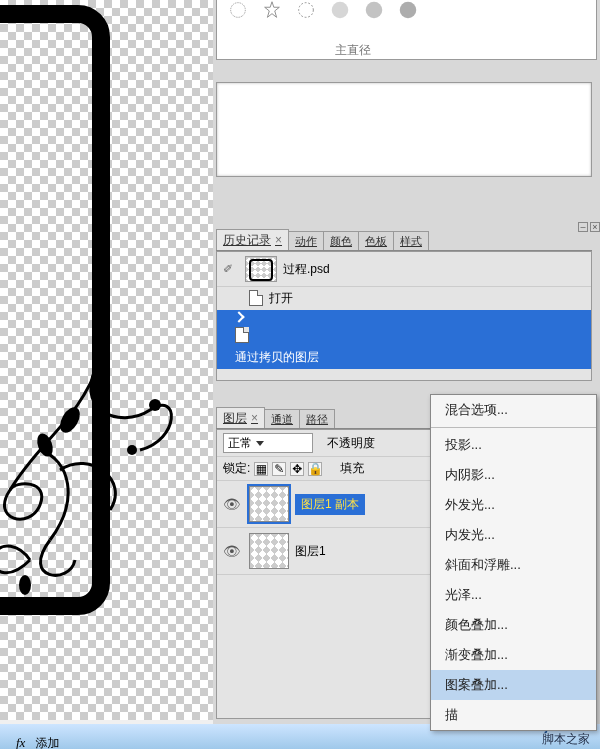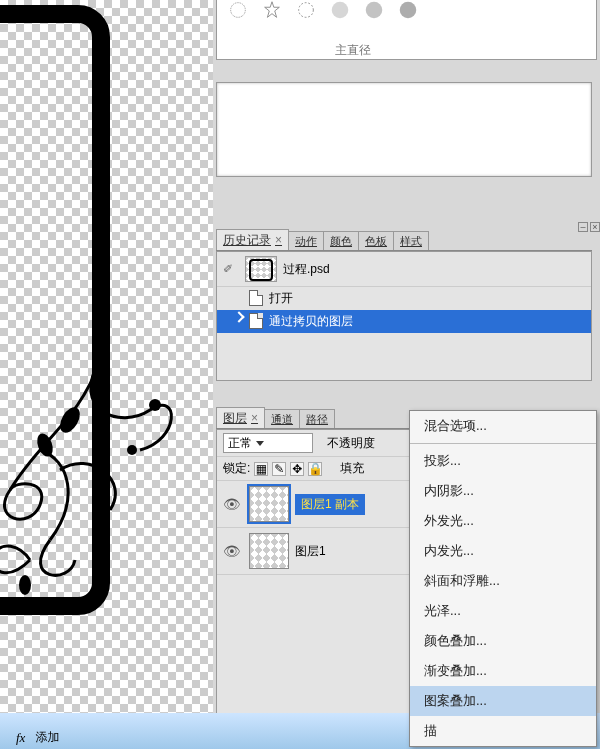--- a/index.html
+++ b/index.html
@@ -20,43 +20,43 @@
 .tabset { display:flex; gap:0; border-bottom:1px solid #888; height:21px; align-items:flex-end; }
 .tab { padding:2px 6px 1px; background:#d6d6d6; border:1px solid #999; border-bottom:none; margin-right:-1px; color:#333; font-size:11px; cursor:pointer;text-decoration:underline; }
 .tab.active { background:#e8e8e8; }
 .tab .x { margin-left:4px; color:#777; }
 .history-panel { position:absolute; left:3px; top:230px; right:8px; height:160px; }
 .history-body { background:#e4e4e4; border:1px solid #999; height:130px; padding:0; }
 .hist-file { display:flex; align-items:center; gap:6px; padding:4px 6px; border-bottom:1px solid #ccc; }
 .hist-thumb { width:32px; height:26px; border:1px solid #999; background-image:linear-gradient(45deg,#ccc 25%,transparent 0),linear-gradient(-45deg,#ccc 25%,transparent 0),linear-gradient(45deg,transparent 75%,#ccc 0),linear-gradient(-45deg,transparent 75%,#ccc 0); background-size:6px 6px; background-color:#fff; }
 .hist-thumb::after{content:'';display:block;width:20px;height:18px;margin:2px auto;border:2px solid #000;border-radius:4px;}
 .hist-row { display:flex; gap:6px; padding:3px 18px; }
-.hist-row.selected { background:#2a6fd6; color:#fff; }
+.hist-row.selected { background:#2a6fd6; color:#fff;flex-direction:column; }
 .hist-row .bullet { width:8px; height:8px; border-right:2px solid #333; border-bottom:2px solid #333; transform:rotate(-45deg); display:inline-block; }
 .hist-row.selected .bullet { border-color:#fff; }
 .doc-icon { width:14px; height:16px; background:#fff; border:1px solid #666; position:relative; }
 .doc-icon::after{content:'';position:absolute;right:-1px;top:-1px;width:5px;height:5px;background:#e4e4e4;border-left:1px solid #666;border-bottom:1px solid #666;}
 .layers-panel { position:absolute; left:3px; top:408px; right:8px; }
 .layers-body { background:#e4e4e4; border:1px solid #999; min-height:290px; }
 .row { display:flex; align-items:center; gap:6px; padding:3px 6px; border-bottom:1px solid #ccc; }
 .dropdown { display:flex; align-items:center; border:1px solid #999; background:#fff; padding:1px 4px; height:20px;text-align:center; }
 .dropdown .chev { margin-left:4px; border-left:4px solid transparent; border-right:4px solid transparent; border-top:5px solid #333; display:inline-block; }
 .lock-row { display:flex; align-items:center; gap:4px; padding:3px 6px; border-bottom:1px solid #ccc; }
 .lock-icn { width:14px; height:14px; display:inline-flex; align-items:center; justify-content:center; border:1px solid #aaa; background:#f5f5f5; }
 .layer-item { display:flex; align-items:center; gap:6px; padding:5px 4px; border-bottom:1px solid #ccc; }
 .layer-item.selected .layer-label { background:#2a6fd6; color:#fde047; padding:2px 6px; }
 .layer-item.selected .layer-thumb { outline:2px solid #2a6fd6; }
 .eye { width:22px; font-size:14px; color:#555; text-align:center; }
 .layer-thumb { width:40px; height:36px; border:1px solid #888; background-image:linear-gradient(45deg,#ccc 25%,transparent 0),linear-gradient(-45deg,#ccc 25%,transparent 0),linear-gradient(45deg,transparent 75%,#ccc 0),linear-gradient(-45deg,transparent 75%,#ccc 0); background-size:8px 8px; background-color:#fff; }
-.context-menu { position:absolute; right:3px; top:410px; width:188px; background:#f5f5f5; border:1px solid #888; box-shadow:2px 2px 5px rgba(0,0,0,.3); z-index:10; }
+.context-menu { position:absolute; right:3px; top:394px; width:167px; background:#f5f5f5; border:1px solid #888; box-shadow:2px 2px 5px rgba(0,0,0,.3); z-index:10; }
 .menu-item { padding:6px 14px; font-size:13px; color:#222; cursor:pointer; }
 .menu-item.hl { background:#bcd5ef; }
 .menu-sep { height:1px; background:#bbb; margin:2px 0; }
 .ellipsis::after { content:"..."; }
-.bottom-bar { position:absolute; left:0; bottom:0; right:0; height:36px; background:linear-gradient(#cde5ff,#9fc8ea); display:flex; align-items:center; padding:13px 220px 0 16px; }
+.bottom-bar { position:absolute; left:0; bottom:0; right:0; height:25px; background:linear-gradient(#cde5ff,#9fc8ea); display:flex; align-items:center; padding:13px 220px 0 16px; }
 .watermark { position:absolute; right:10px; bottom:3px; text-align:right; color:#25314a; font-size:11px; line-height:13px; }
 .watermark .u { color:#1b4f91; font-weight:bold; }
 .panel-close { position:absolute; right:0; top:222px; display:flex; gap:2px; }
 .panel-close span { width:10px; height:10px; border:1px solid #888; display:inline-block; font-size:9px; line-height:9px; text-align:center; color:#555; }
 </style>
 </head>
 <body>
 
 <div class="canvas">
   <div class="frame"></div>

